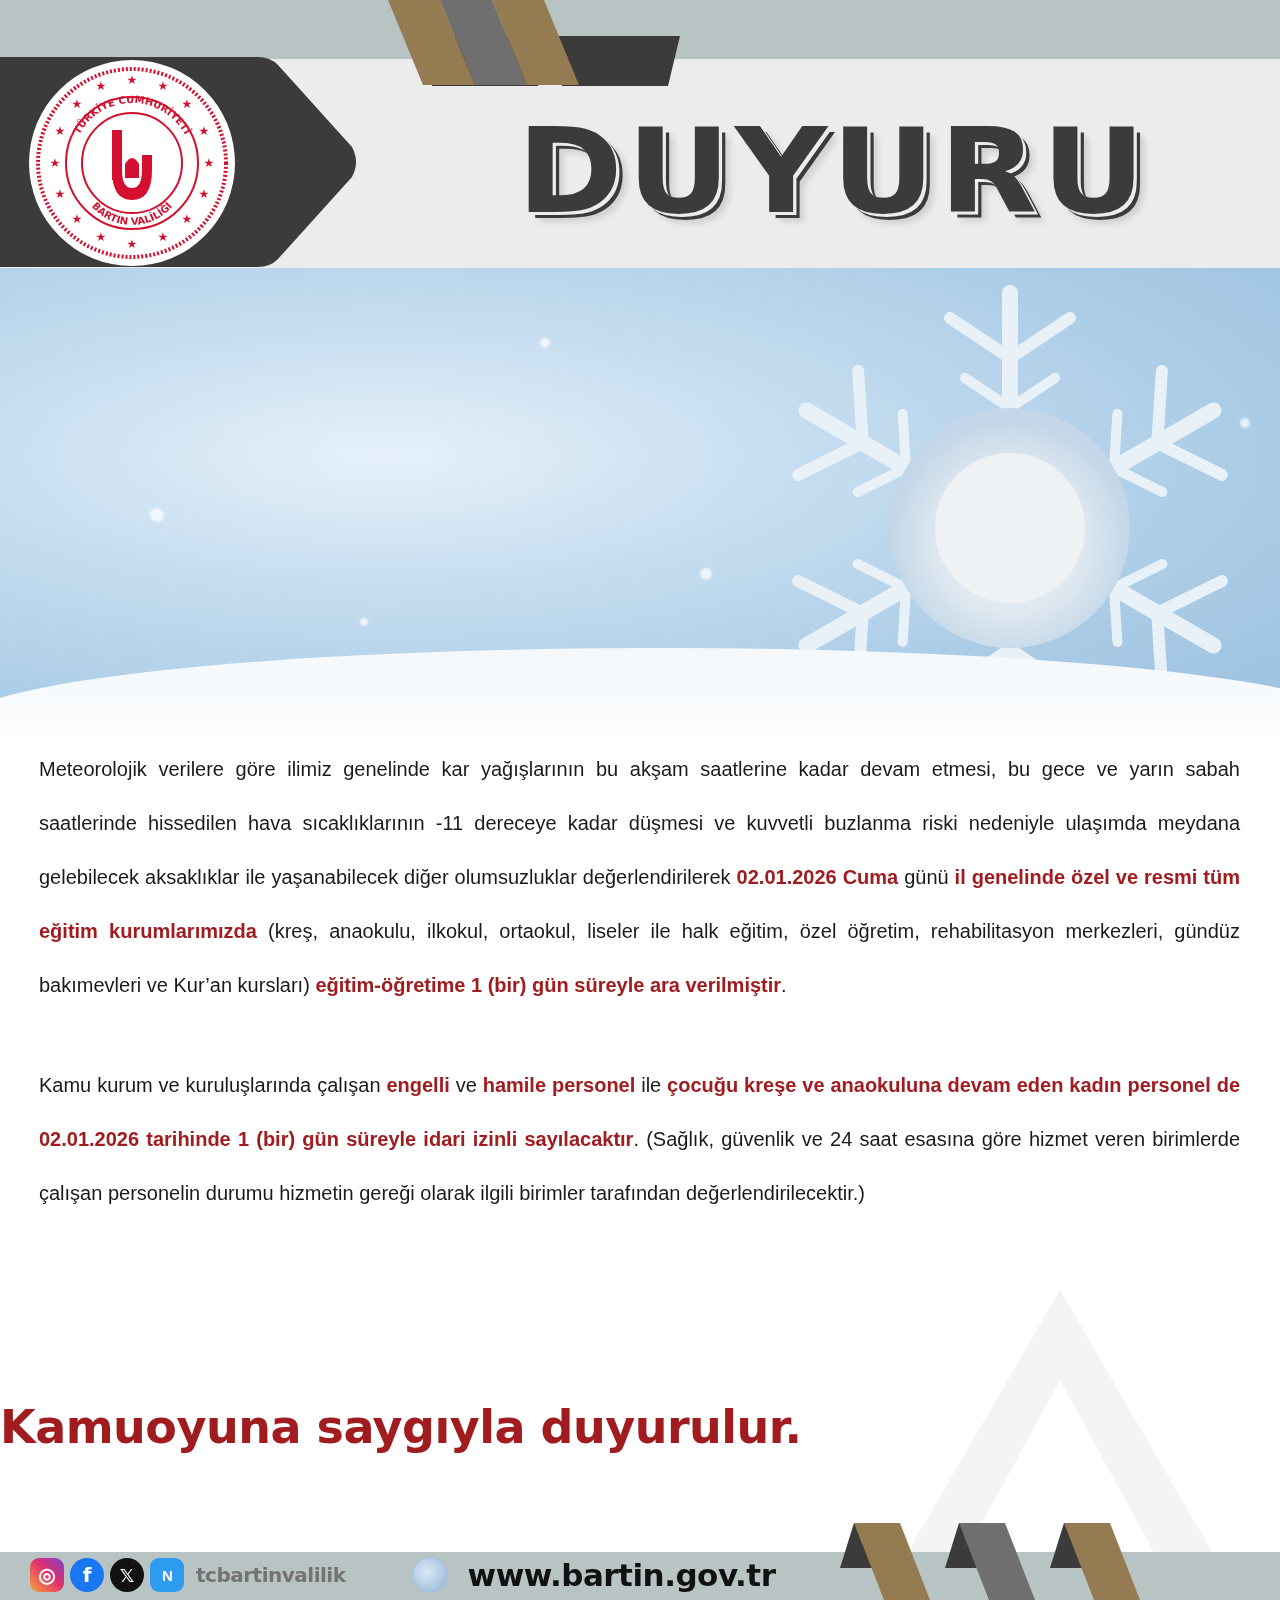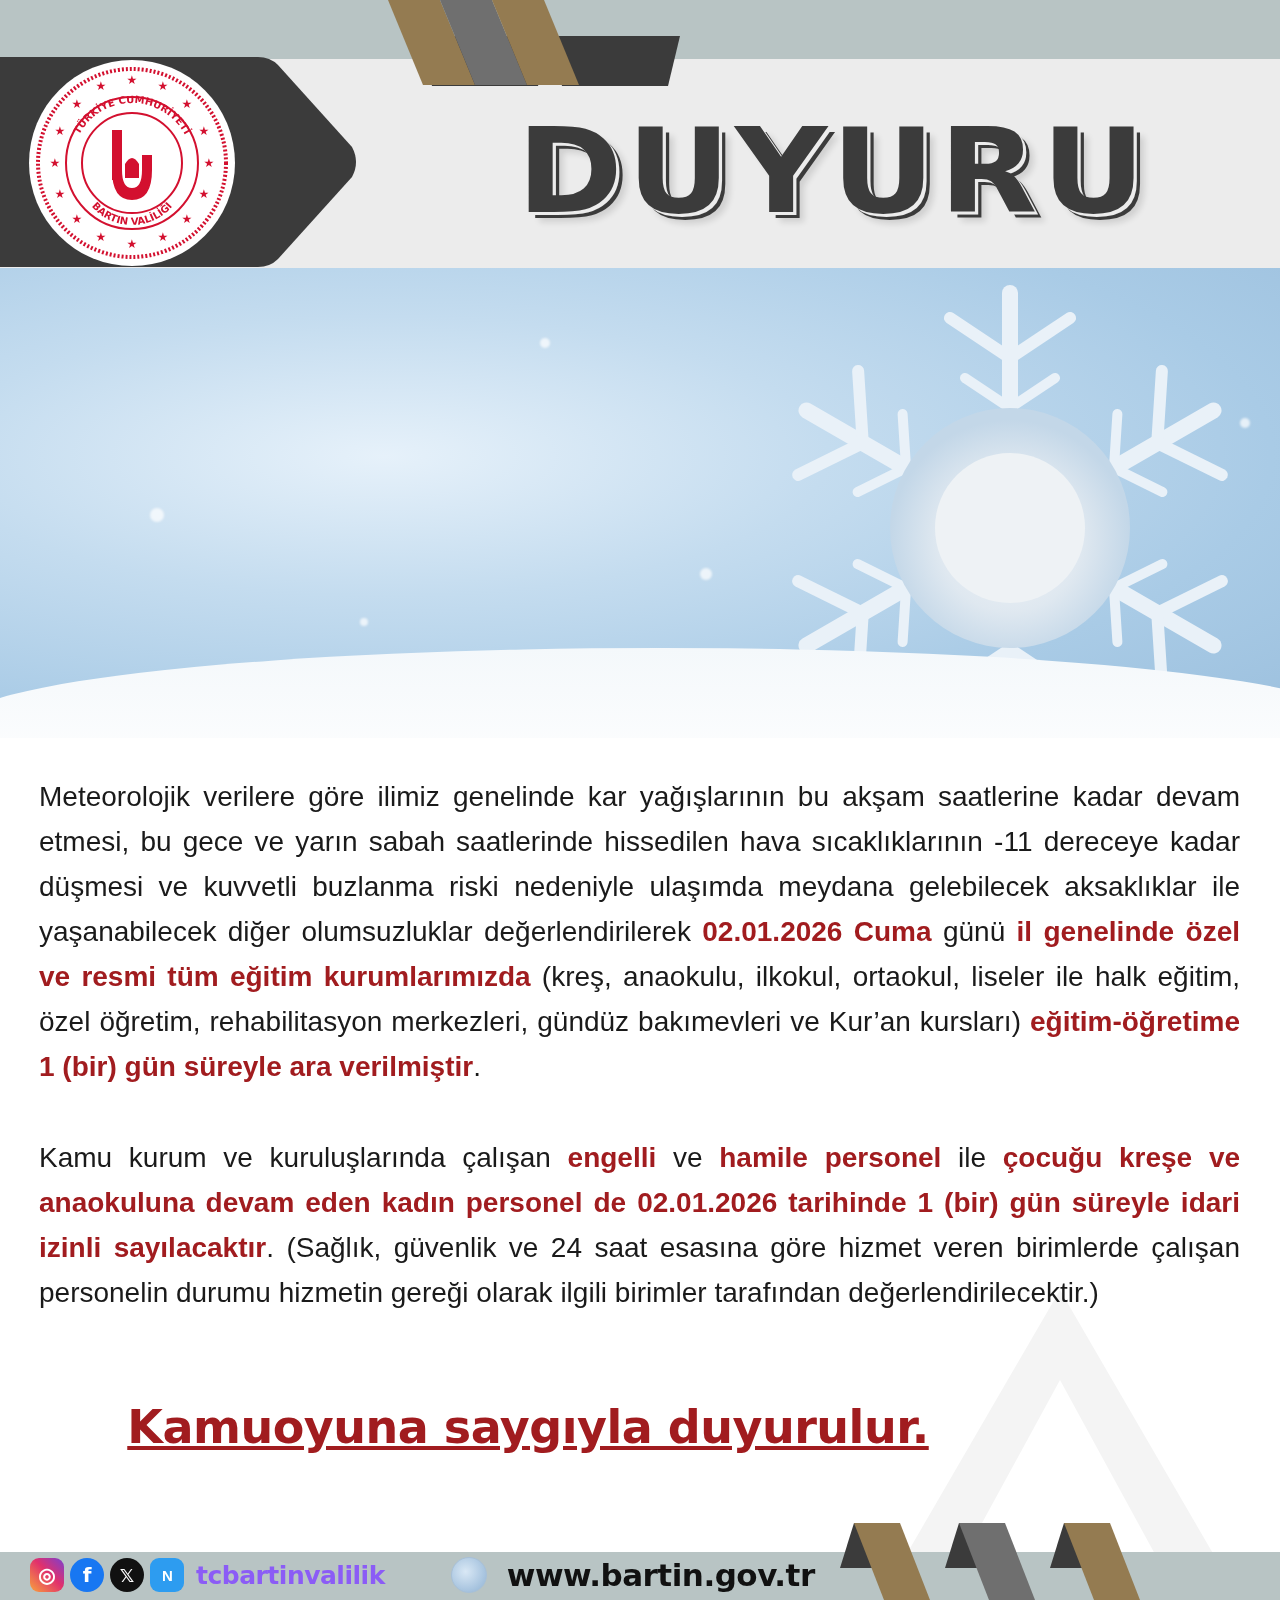--- a/index.html
+++ b/index.html
@@ -9,34 +9,34 @@
   .stripes-top{position:absolute;left:380px;top:0;width:300px;height:86px;}
   .badge-bg{position:absolute;left:0;top:57px;width:360px;height:210px;}
   .seal{position:absolute;left:29px;top:60px;width:206px;height:206px;border-radius:50%;background:#fff;}
   .title{position:absolute;left:517px;top:112px;font-family:"DejaVu Sans",sans-serif;font-weight:bold;font-size:118px;letter-spacing:4px;color:#3b3b3b;line-height:1;
          text-shadow:3px 3px 0 #ececec,6px 6px 0 #3b3b3b,10px 10px 6px rgba(0,0,0,0.12);transform:scaleX(1.08);transform-origin:left top;}
   .hero{position:absolute;left:0;top:268px;width:1280px;height:470px;overflow:hidden;
         background:radial-gradient(ellipse at 30% 40%,#e6f1fa 0%,#c4dcef 35%,#a9cbe6 70%,#9bbfdd 100%);}
   .hero .snowbank{position:absolute;left:-40px;bottom:-60px;width:1400px;height:150px;border-radius:50% 50% 0 0;background:linear-gradient(#f4f8fb,#ffffff);}
   .flake{position:absolute;left:760px;top:0px;width:500px;height:470px;}
   .bokeh{position:absolute;border-radius:50%;background:rgba(255,255,255,0.7);filter:blur(1px);}
-  .body{position:absolute;left:39px;top:774px;width:1201px;font-size:28px;line-height:45px;color:#1a1a1a;text-align:justify;}
+  .body{position:absolute;left:39px;top:742px;width:1201px;font-size:20px;line-height:54px;color:#1a1a1a;text-align:justify;}
   .body p{margin:0;}
   .body p + p{margin-top:46px;}
   .red{color:#a11c1f;font-weight:bold;}
-  .closing{position:absolute;left:0;top:1400px;width:1056px;text-align:center;font-family:"DejaVu Sans",sans-serif;font-weight:bold;font-size:46px;color:#a11c1f;letter-spacing:-0.5px;text-decoration:underline;}
+  .closing{position:absolute;left:0;top:1400px;width:1056px;text-align:left;font-family:"DejaVu Sans",sans-serif;font-weight:bold;font-size:46px;color:#a11c1f;letter-spacing:-0.5px;}
   .watermark{position:absolute;left:880px;top:1290px;width:360px;height:310px;}
   .footer{position:absolute;left:0;top:1552px;width:1280px;height:48px;background:#b8c4c4;}
   .footer-items{position:absolute;left:30px;top:1558px;height:34px;display:flex;align-items:center;}
   .sicon{width:34px;height:34px;border-radius:9px;margin-right:6px;display:flex;align-items:center;justify-content:center;color:#fff;font-weight:bold;font-size:20px;}
   .ig{background:linear-gradient(45deg,#f9a23c,#e1306c 55%,#7b3fd0);}
   .fb{background:#1877f2;border-radius:50%;font-family:"DejaVu Sans",sans-serif;}
   .xx{background:#111;border-radius:50%;font-family:"DejaVu Sans",sans-serif;font-size:18px;}
   .nv{background:#2d9cf0;font-size:15px;letter-spacing:-1px;}
-  .handle{font-family:"DejaVu Sans",sans-serif;font-weight:bold;font-size:25px;color:#8b5cf6;margin-left:6px;letter-spacing:-0.5px;}
+  .handle{font-family:"DejaVu Sans",sans-serif;font-weight:bold;font-size:20px;color:#737373;margin-left:6px;letter-spacing:-0.5px;}
   .globe{width:34px;height:34px;border-radius:50%;background:radial-gradient(circle at 40% 40%,#d9e8f5,#8fb2d4);margin-left:66px;margin-right:20px;border:1px solid #a7c0d8;}
   .site{font-family:"DejaVu Sans",sans-serif;font-weight:bold;font-size:31px;color:#111;letter-spacing:-0.5px;}
   .stripes-bottom{position:absolute;left:840px;top:1523px;width:310px;height:77px;}
 </style>
 </head>
 <body>
 
 <div class="topband"></div>
 <div class="header"></div>
 

